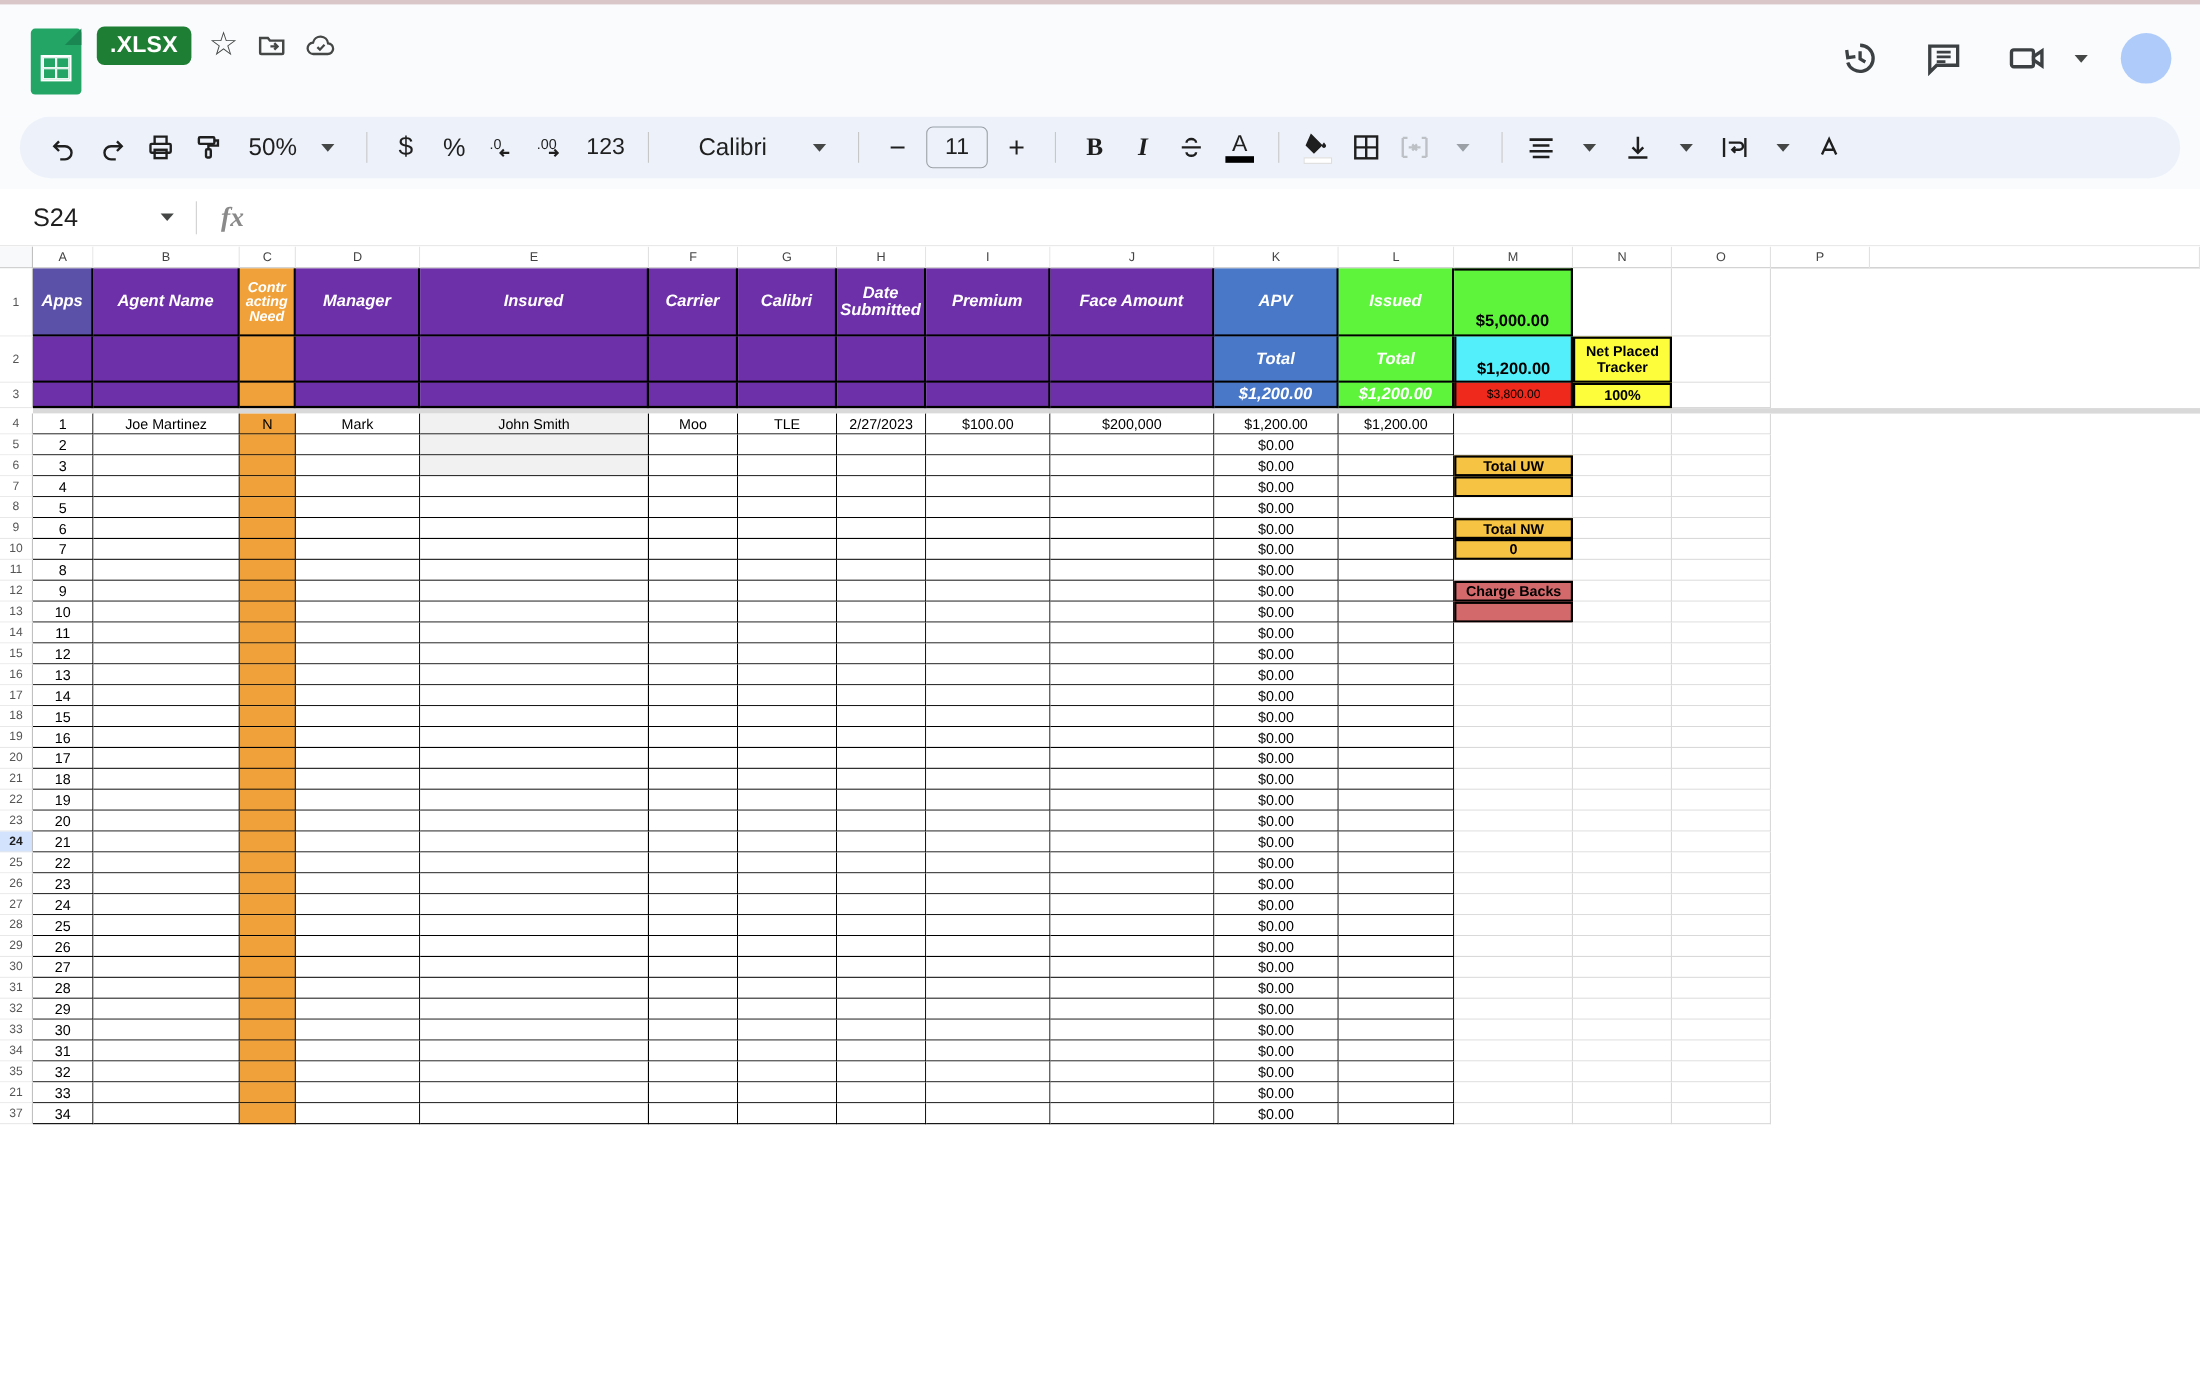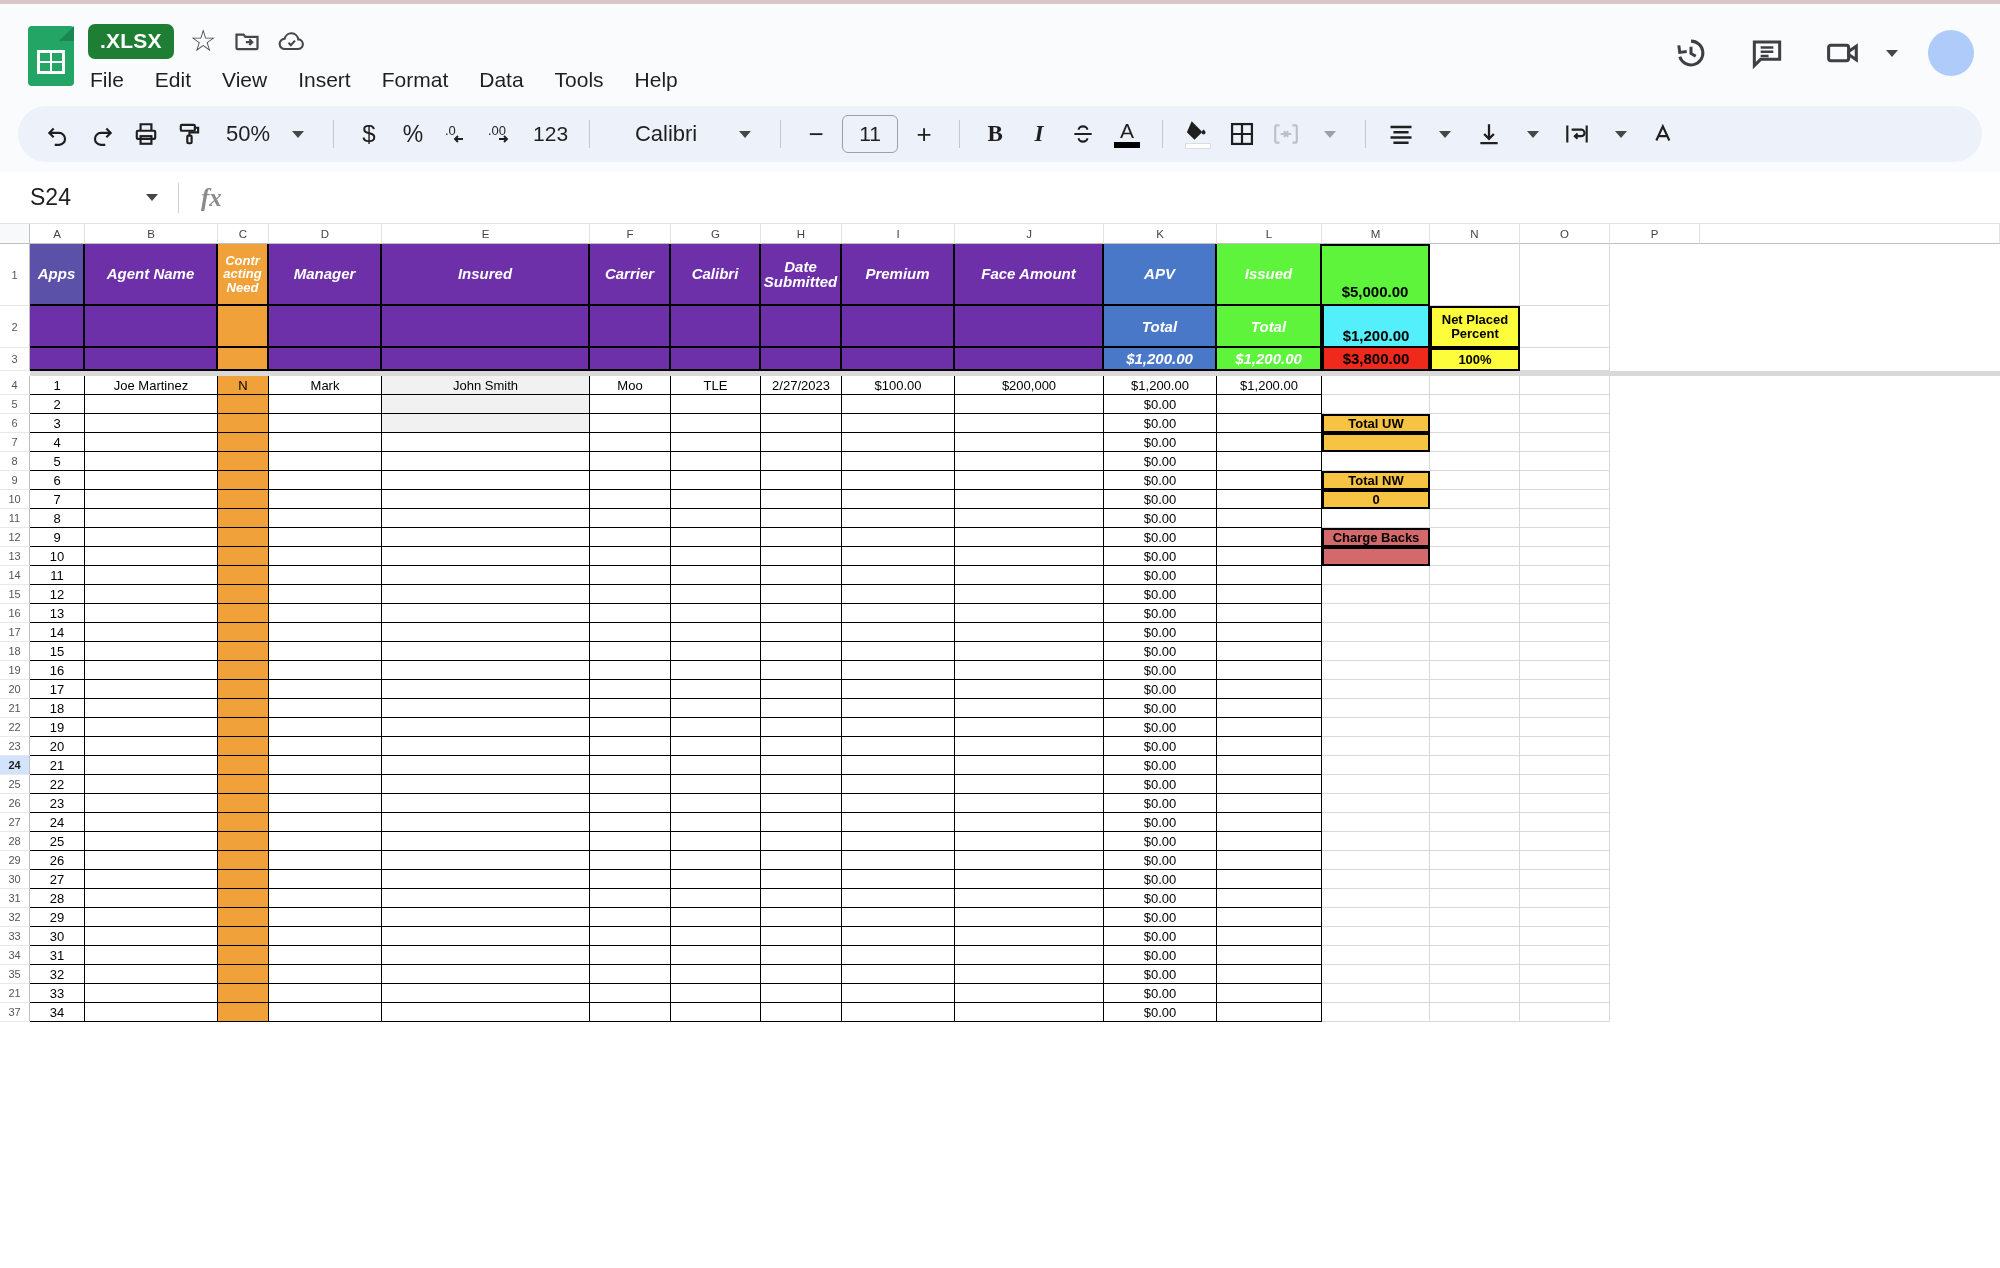--- a/index.html
+++ b/index.html
@@ -223,21 +223,21 @@
   .hdr.orange { background: #f0a139; color: #fff; }
   .hdr.blue { background: #4a78c8; }
   .hdr.green { background: #5ef43c; color: #fff; }
   .band2, .band3 { background: #6d30a8; border-right: 2px solid #000; border-bottom: 2px solid #000; }
   .sm { font-size: 13px; }
 
   .v-blue { background: #4a78c8; color: #fff; font-weight: 700; font-style: italic; font-size: 15px; }
   .v-green { background: #5ef43c; color: #fff; font-weight: 700; font-style: italic; font-size: 15px; }
   .v-greenblk { background: #5ef43c; color: #000; font-weight: 700; font-size: 15px; }
   .v-cyan { background: #53f0fb; color: #000; font-weight: 700; font-size: 15px; }
-  .v-red { background: #ef2a1c; color: #000; font-weight: 700; font-size: 15px; }
+  .v-red { background: #ef2a1c; color: #000; font-weight: 400; font-size: 11px; }
   .v-yellow { background: #fdfd3c; color: #000; font-weight: 700; font-size: 13px; line-height: 1.05; flex-direction: column; }
   .v-amber { background: #f7c342; color: #000; font-weight: 700; font-size: 13px; }
   .v-rose { background: #d4696c; color: #000; font-weight: 700; font-size: 13px; }
   .orangecell { background: #f0a139; }
   .shaded { background: #f1f1f1; }
   .heavy { border: 2px solid #000; }
   .bb2 { border-bottom: 2px solid #000 !important; }
   .br2 { border-right: 2px solid #000 !important; }
   .bt2 { border-top: 2px solid #000 !important; }
   .bl2 { border-left: 2px solid #000 !important; }
@@ -266,30 +266,20 @@
           <path d="M3 6.5h6l1.6 2H21v9.5a1 1 0 0 1-1 1H4a1 1 0 0 1-1-1z"></path>
           <path d="M11 13h5M14 10.5l2.5 2.5L14 15.5"></path>
         </svg>
       </span>
       <span class="tb-icon">
         <svg width="30" height="28" viewBox="0 0 26 22" fill="none" stroke="#444746" stroke-width="1.8">
           <path d="M7 18h11a4.2 4.2 0 0 0 .4-8.4A6 6 0 0 0 6.6 9 4.5 4.5 0 0 0 7 18z"></path>
           <path d="M10 12.6l2 2 3.6-3.9" stroke-width="1.8"></path>
         </svg>
       </span>
-    </div>
-    <div id="menu-row">
-      <span>File</span>
-      <span>Edit</span>
-      <span>View</span>
-      <span>Insert</span>
-      <span>Format</span>
-      <span>Data</span>
-      <span>Tools</span>
-      <span>Help</span>
     </div>
   </div>
 
   <div id="top-right">
     <span class="tb-icon">
       <svg width="38" height="38" viewBox="0 0 24 24" fill="none" stroke="#3c4043" stroke-width="1.9">
         <path d="M12 4.5a7.5 7.5 0 1 1-7.1 9.9"></path>
         <path d="M4.3 7.2l.6 4.4 4.4-.6"></path>
         <path d="M12 8v4.3l3 1.8"></path>
       </svg>
@@ -521,21 +511,21 @@
         <div class="cell band2" style="width: 81px;"></div>
         <div class="cell band2" style="width: 90px;"></div>
         <div class="cell band2" style="width: 81px;"></div>
         <div class="cell band2" style="width: 113px;"></div>
         <div class="cell band2" style="width: 149px;"></div>
         <div class="cell v-blue br2 bb2" style="width: 113px;">Total</div>
         <div class="cell v-green br2 bb2" style="width: 105px;">Total</div>
         <div class="cell v-cyan br2 bb2 bl2" style="width: 108px; align-items: flex-end; padding-bottom: 2px;">$1,200.00</div>
         <div class="cell v-yellow heavy" style="width: 90px;">
           <div>Net Placed</div>
-          <div>Percent</div>
+          <div>Tracker</div>
         </div>
         <div class="cell gridline" style="width: 90px;"></div>
       </div>
       <div class="row" style="height: 23px;">
         <div class="rh" style="height: 23px;">3</div>
         <div class="cell band3" style="width: 55px;"></div>
         <div class="cell band3" style="width: 133px;"></div>
         <div class="cell band3 orangecell" style="width: 51px;"></div>
         <div class="cell band3" style="width: 113px;"></div>
         <div class="cell band3" style="width: 208px;"></div>

